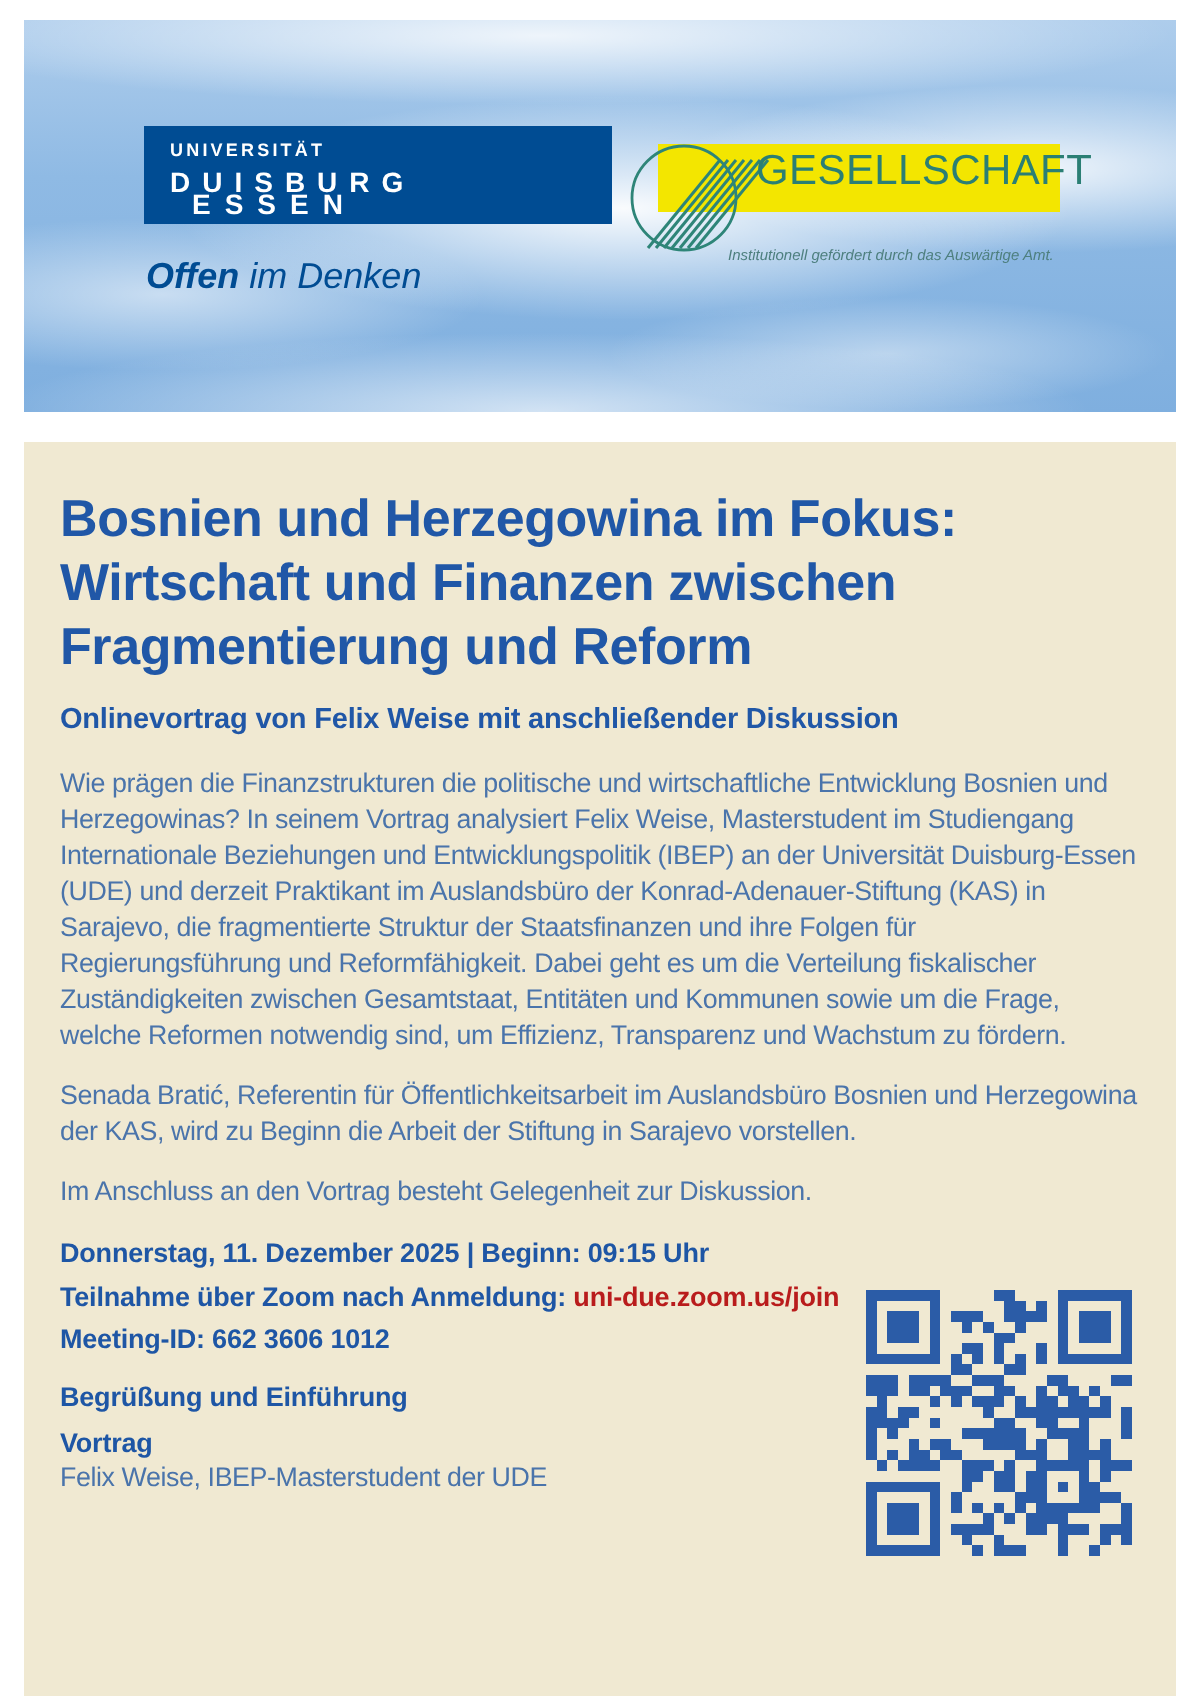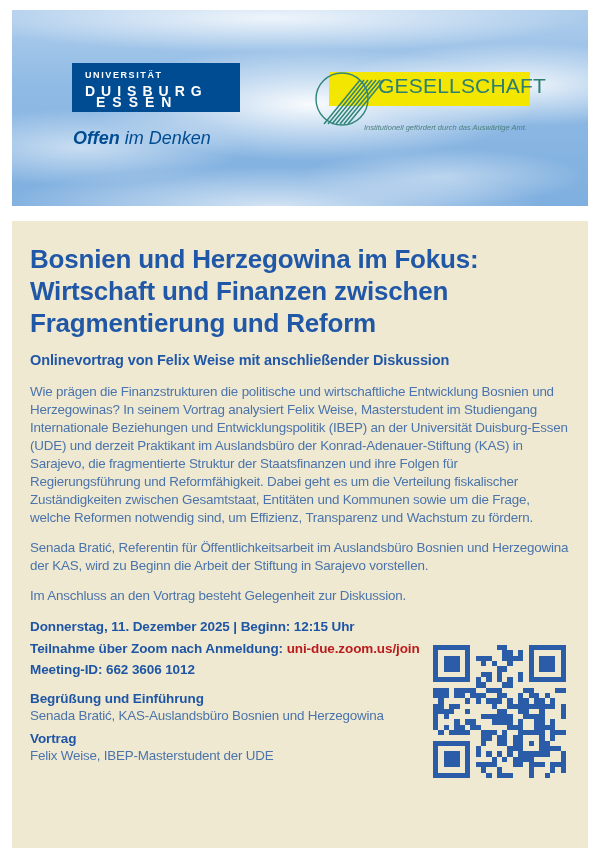--- a/index.html
+++ b/index.html
@@ -19,21 +19,21 @@
       radial-gradient(ellipse 260px 60px at 88% 38%, rgba(255,255,255,0.85), rgba(255,255,255,0) 70%),
       radial-gradient(ellipse 420px 46px at 45% 4%,  rgba(255,255,255,0.80), rgba(255,255,255,0) 75%),
       radial-gradient(ellipse 230px 55px at 12% 70%, rgba(255,255,255,0.55), rgba(255,255,255,0) 70%),
       radial-gradient(ellipse 380px 55px at 45% 100%, rgba(255,255,255,0.65), rgba(255,255,255,0) 72%),
       radial-gradient(ellipse 200px 40px at 75% 85%, rgba(255,255,255,0.45), rgba(255,255,255,0) 70%),
       linear-gradient(180deg, #aecdec 0%, #8fbae4 40%, #7fafdf 100%);
   }
 
   
   .ude-box {
-    position: absolute; left: 60px; top: 53px; width: 168px; height: 49px;
+    position: absolute; left: 60px; top: 53px; width: 234px; height: 49px;
     background: #004c93; color: #ffffff; padding: 7px 0 0 13px;
   }
   .ude-small { font-size: 9px; font-weight: bold; letter-spacing: 1.6px; }
   .ude-city1 { font-size: 14px; font-weight: bold; letter-spacing: 6px; margin-top: 3px; }
   .ude-city2 { font-size: 14px; font-weight: bold; letter-spacing: 7px; margin-top: -5px; margin-left: 11px; }
   .ude-slogan {
     position: absolute; left: 61px; top: 118px;
     font-size: 18px; font-style: italic; color: #004c93;
   }
   .ude-slogan .b { font-weight: bold; margin-right: 5px; }
@@ -137,31 +137,30 @@
 
   <div class="content">
     <h1 class="title">Bosnien und Herzegowina im Fokus: Wirtschaft und Finanzen zwischen Fragmentierung und Reform</h1>
     <h2 class="subtitle">Onlinevortrag von Felix Weise mit anschließender Diskussion</h2>
 
     <p class="para first">Wie prägen die Finanzstrukturen die politische und wirtschaftliche Entwicklung Bosnien und Herzegowinas? In seinem Vortrag analysiert Felix Weise, Masterstudent im Studiengang Internationale Beziehungen und Entwicklungspolitik (IBEP) an der Universität Duisburg-Essen (UDE) und derzeit Praktikant im Auslandsbüro der Konrad-Adenauer-Stiftung (KAS) in Sarajevo, die fragmentierte Struktur der Staatsfinanzen und ihre Folgen für Regierungsführung und Reformfähigkeit. Dabei geht es um die Verteilung fiskalischer Zuständigkeiten zwischen Gesamtstaat, Entitäten und Kommunen sowie um die Frage, welche Reformen notwendig sind, um Effizienz, Transparenz und Wachstum zu fördern.</p>
     <p class="para">Senada Bratić, Referentin für Öffentlichkeitsarbeit im Auslandsbüro Bosnien und Herzegowina der KAS, wird zu Beginn die Arbeit der Stiftung in Sarajevo vorstellen.</p>
     <p class="para">Im Anschluss an den Vortrag besteht Gelegenheit zur Diskussion.</p>
 
     <div class="details">
-      <div class="detail-line">Donnerstag, 11. Dezember 2025 | Beginn: 12:15 Uhr</div>
+      <div class="detail-line">Donnerstag, 11. Dezember 2025 | Beginn: 09:15 Uhr</div>
       <div class="detail-line">
         <span>Teilnahme über Zoom nach Anmeldung: </span><a class="link">uni-due.zoom.us/join</a>
       </div>
       <div class="detail-line">Meeting-ID: 662 3606 1012</div>
     </div>
 
     <div class="program">
       <div class="prog-entry">
         <div class="prog-role">Begrüßung und Einführung</div>
-        <div class="prog-person">Senada Bratić, KAS-Auslandsbüro Bosnien und Herzegowina</div>
       </div>
       <div class="prog-entry">
         <div class="prog-role">Vortrag</div>
         <div class="prog-person">Felix Weise, IBEP-Masterstudent der UDE</div>
       </div>
     </div>
 
     <div id="qr" class="qr">
         <svg viewBox="0 0 25 25" shape-rendering="crispEdges">
           <g fill="#2b5ca7">

